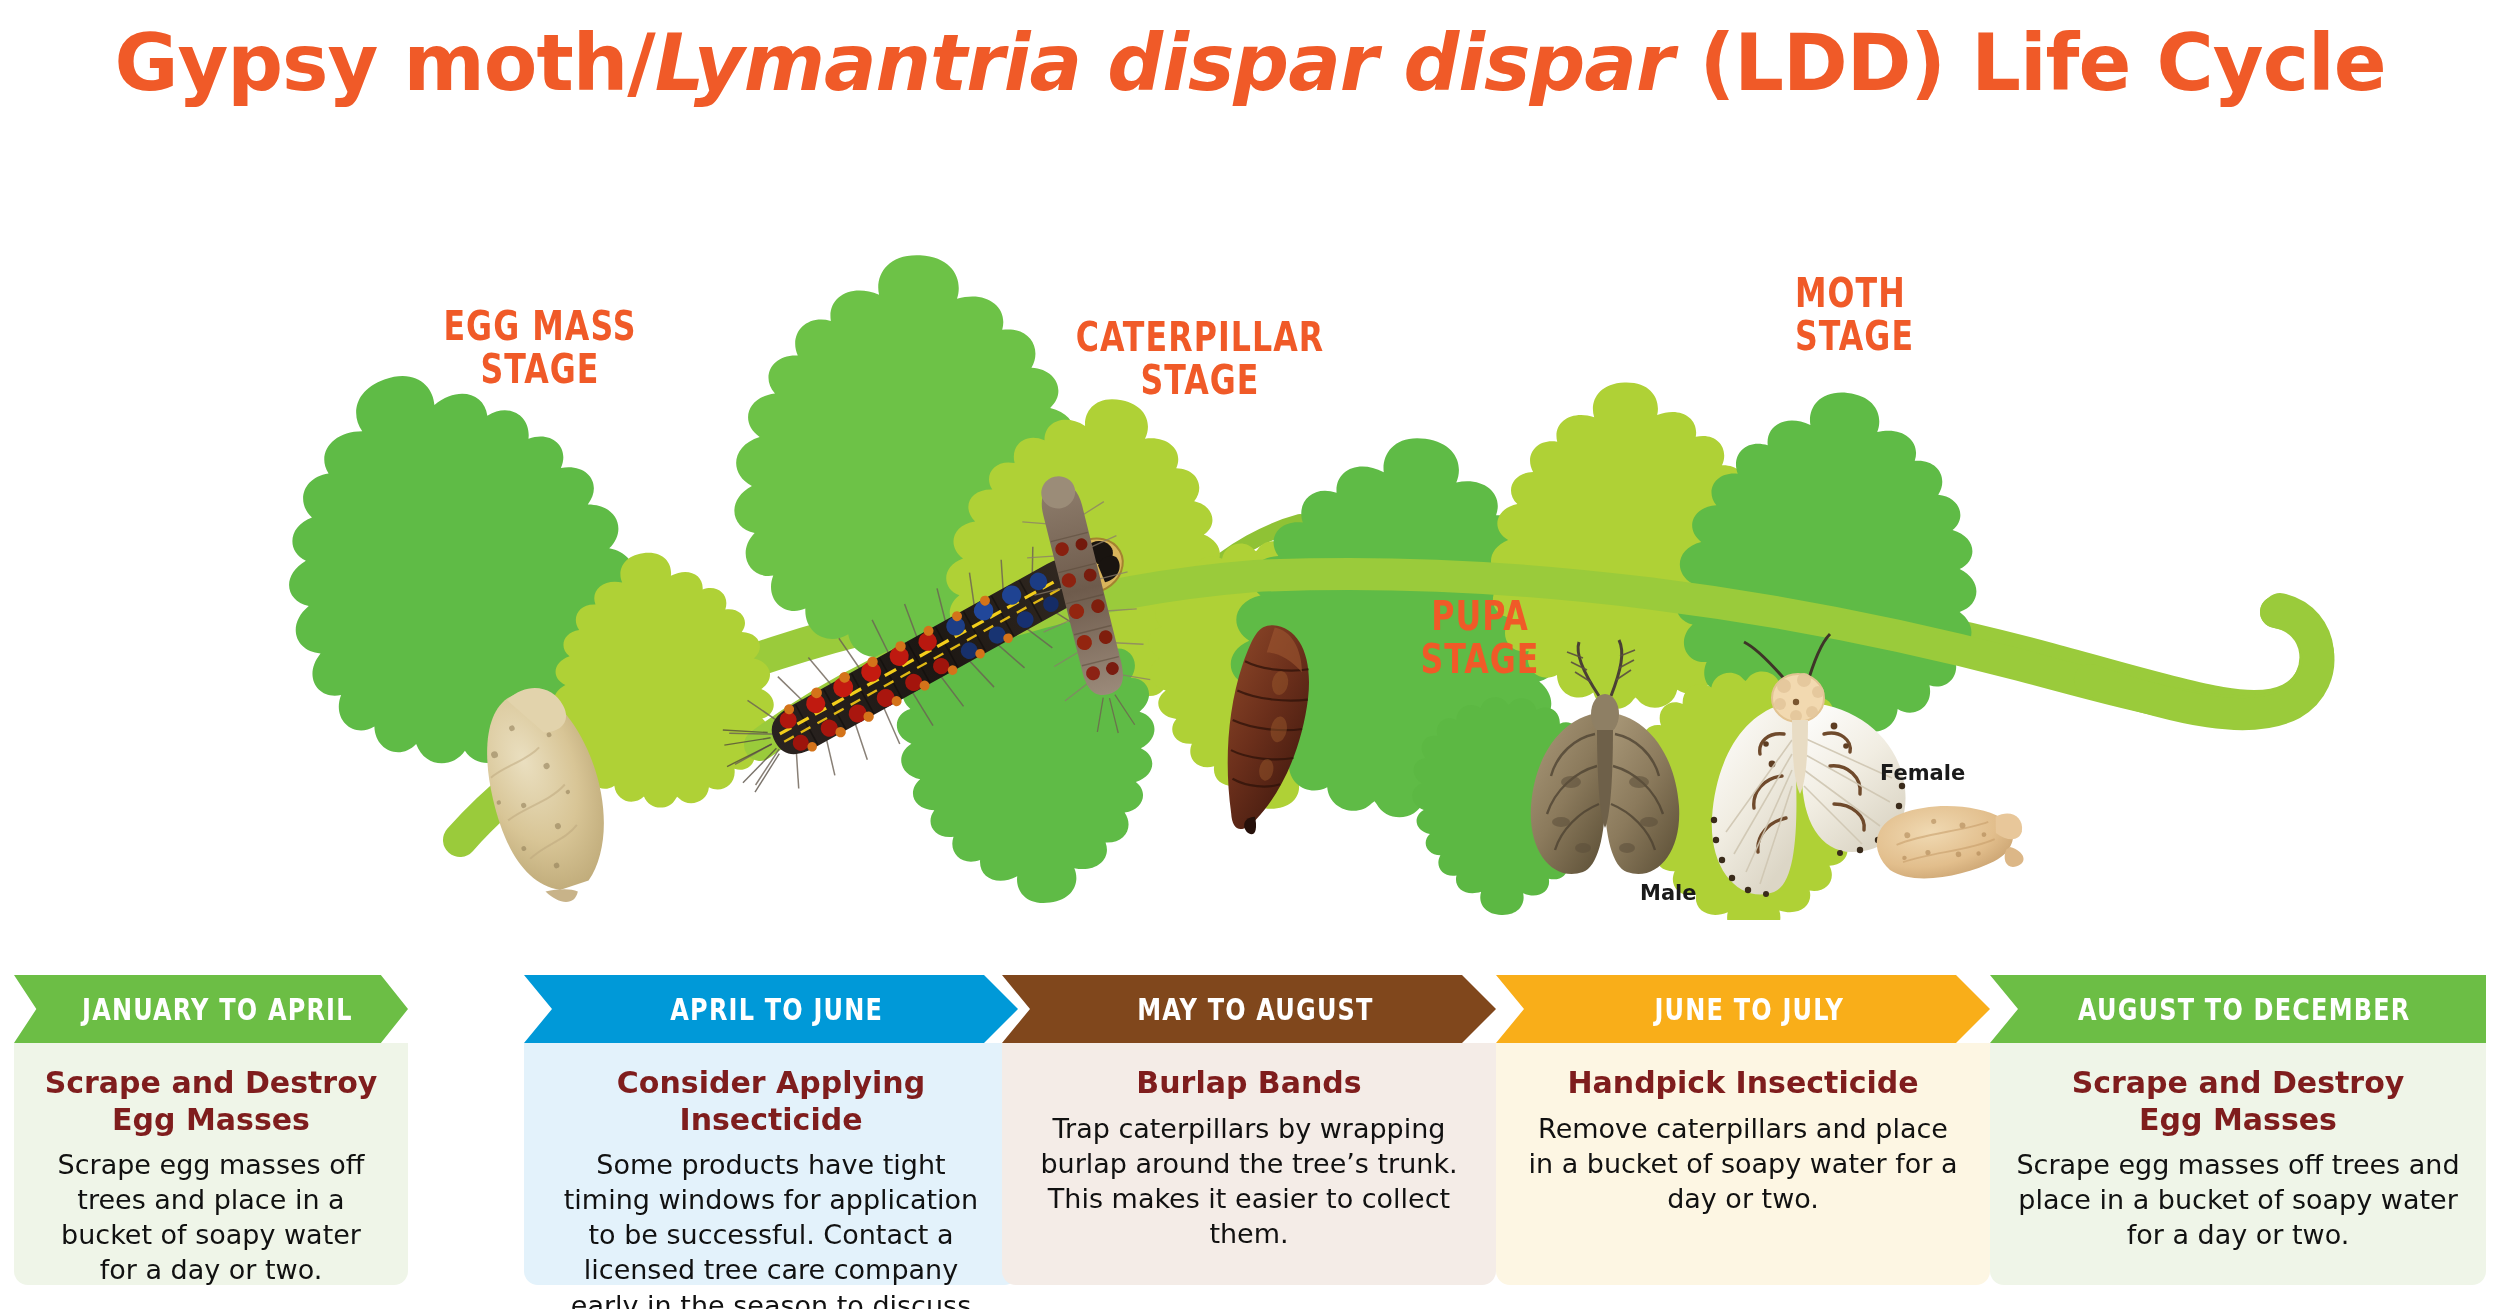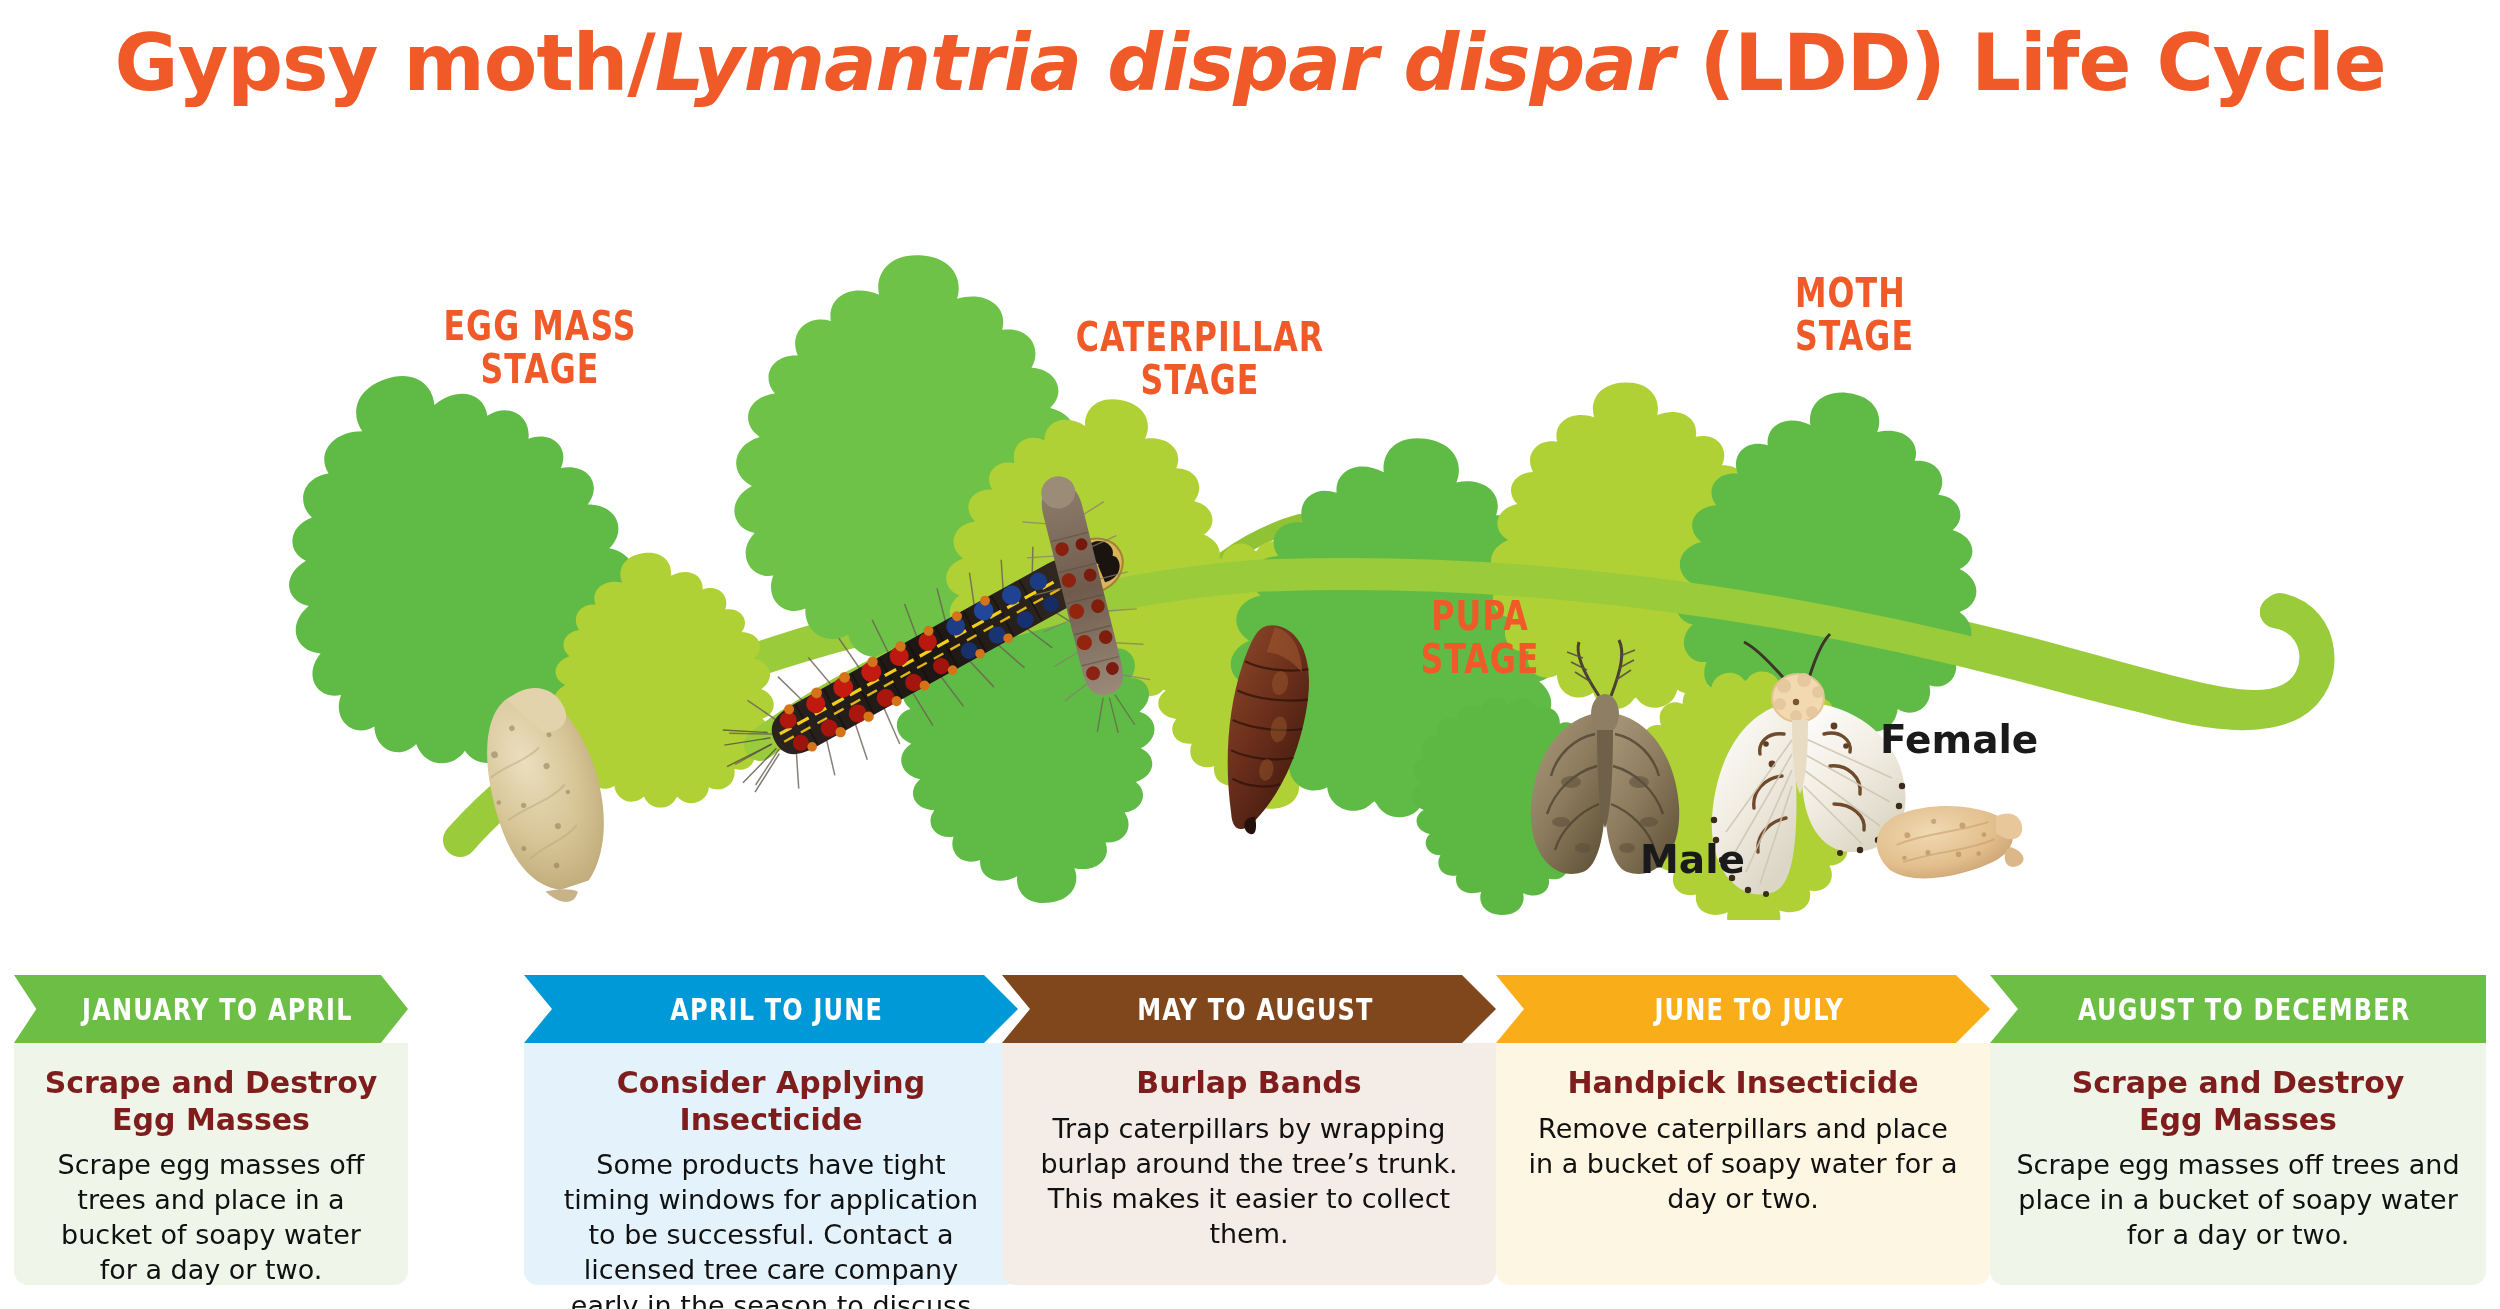--- a/index.html
+++ b/index.html
@@ -35,22 +35,23 @@
     transform: scaleX(0.88);
     white-space: pre-line;
     text-transform: uppercase;
   }
   #lbl-egg   { left: 400px;  top: 185px; width: 280px; text-align: center; transform-origin: center; }
   #lbl-cat   { left: 1040px; top: 196px; width: 320px; text-align: center; transform-origin: center; }
   #lbl-pupa  { left: 1365px; top: 475px; width: 230px; text-align: center; transform-origin: center; }
   #lbl-moth  { left: 1795px; top: 152px; width: 230px; text-align: left;   transform-origin: left center; }
 
   .sexlabel {
-    position: absolute; color: #1a1a1a; font-weight: bold; font-size: 39px;
+    position: absolute; color: #1a1a1a; font-weight: bold; font-size: 21px;
     font-family: "DejaVu Sans", sans-serif;
+    margin-top: 44px;
   }
   #lbl-male   { left: 1640px; top: 717px; }
   #lbl-female { left: 1880px; top: 597px; }
 
   #artsvg { position: absolute; left: 0; top: 0; width: 2500px; height: 800px; }
 
   
   #timeline { position: absolute; left: 0; top: 975px; width: 2500px; height: 320px; }
   .panel { position: absolute; top: 0; height: 320px; }
 

